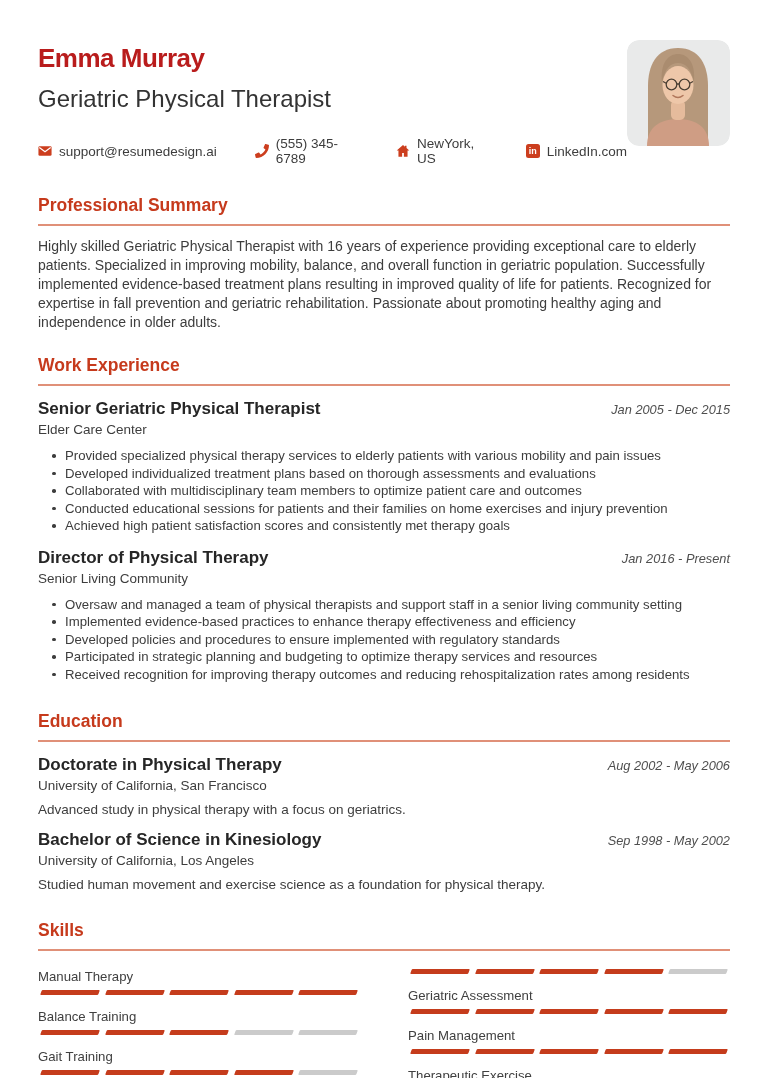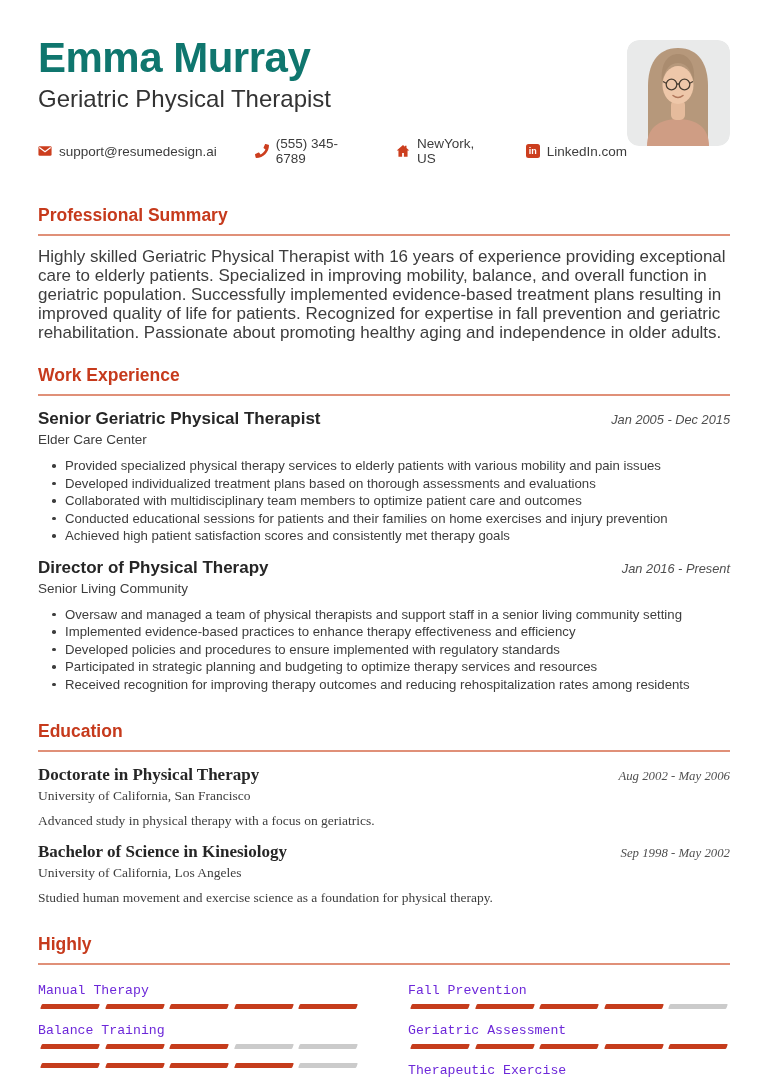--- a/index.html
+++ b/index.html
@@ -6,66 +6,66 @@
   html, body { background: #ffffff; }
   body {
     width: 768px; height: 1078px; overflow: hidden;
     font-family: "Liberation Sans", sans-serif;
     color: #3d3d3d;
   }
   .page { width: 768px; height: 1078px; padding: 38px 38px 0 38px; background: #fff; }
 
   
   .header { display: flex; justify-content: space-between; align-items: flex-start; }
-  .name { font-size: 42px; font-weight: bold; color: #0f766e; line-height: 40px; letter-spacing: -0.5px; }
+  .name { font-size: 26px; font-weight: bold; color: #b91c1c; line-height: 40px; letter-spacing: -0.5px; }
   .subtitle { font-size: 24px; color: #333333; margin-top: 7px; }
   .contacts { display: flex; align-items: center; gap: 38px; margin-top: 23px; }
   .contact { display: flex; align-items: center; gap: 7px; font-size: 13.5px; color: #3d3d3d; }
   .cicon { width: 14px; height: 14px; display: inline-flex; align-items: center; justify-content: flex-start; flex: 0 0 auto; }
   .cicon svg { width: 14px; height: 14px; }
   .li-badge {
     width: 14px; height: 14px; background: #cc3e1e; border-radius: 2.5px;
     color: #fff; font-size: 9px; font-weight: bold; line-height: 14px; text-align: center;
     font-family: "Liberation Sans", sans-serif;
   }
   .photo {
     width: 103px; height: 106px; border-radius: 12px; overflow: hidden; flex: 0 0 auto;
     margin-top: 2px;
   }
 
   
   .section-title {
     font-size: 17.5px; font-weight: bold; color: #c63a1c;
     padding-bottom: 8px; border-bottom: 2px solid #e09078;
   }
-  .summary-section { margin-top: 39px; }
-  .summary-text { margin-top: 11px; font-size: 17px; line-height: 19px; color: #3d3d3d; }
+  .summary-section { margin-top: 29px; }
+  .summary-text { margin-top: 11px; font-size: 14px; line-height: 19px; color: #3d3d3d; }
 
   .experience-section { margin-top: 23px; }
   .job { margin-top: 13px; }
   .row-split { display: flex; justify-content: space-between; align-items: baseline; }
   .job-title { font-size: 17px; font-weight: bold; color: #262626; }
   .job-date { font-size: 12.8px; font-style: italic; color: #4f4f4f; white-space: nowrap; }
   .job-company { font-size: 13.5px; color: #3d3d3d; margin-top: 3px; }
   .bullets { margin-top: 10px; padding-left: 27px; list-style: none; }
   .bullets li { font-size: 13.2px; line-height: 17.5px; color: #3d3d3d; position: relative; }
   .bullets li::before {
     content: ""; position: absolute; left: -13px; top: 7px;
     width: 3.5px; height: 3.5px; border-radius: 50%; background: #3d3d3d;
   }
 
   .education-section { margin-top: 28px; }
-  .edu { margin-top: 13px; font-family: Liberation Serif, serif; }
+  .edu { margin-top: 13px; }
   .edu-desc { font-size: 13.5px; color: #3d3d3d; margin-top: 9px; }
 
   .skills-section { margin-top: 28px; }
   .skills-grid { display: flex; gap: 48px; margin-top: 4px; }
   .skills-col { width: 322px; flex: 0 0 auto; }
   .skill { margin-top: 14px; }
-  .skill-name { font-size: 13.2px; color: #6d28d9; font-family: Liberation Mono, monospace; }
+  .skill-name { font-size: 13.2px; color: #404040; }
   .skill-bar { display: flex; gap: 7px; margin-top: 6px; padding: 0 3px; }
   .seg { flex: 1 1 0; height: 5px; transform: skewX(-20deg); border-radius: 1px; }
   .seg.filled { background: #c53c1c; }
   .seg.empty { background: #cbcbcb; }
 </style>
 </head>
 <body>
 
 <div class="page">
 
@@ -187,21 +187,21 @@
       <div class="row-split">
         <span class="job-title">Bachelor of Science in Kinesiology</span>
         <span class="job-date">Sep 1998 - May 2002</span>
       </div>
       <div class="job-company">University of California, Los Angeles</div>
       <div class="edu-desc">Studied human movement and exercise science as a foundation for physical therapy.</div>
     </div>
   </div>
 
   <div class="skills-section">
-    <div class="section-title">Highly</div>
+    <div class="section-title">Skills</div>
     <div class="skills-grid">
 
       <div class="skills-col">
         <div class="skill">
           <div class="skill-name">Manual Therapy</div>
           <div class="skill-bar">
               <span class="seg filled"></span>
               <span class="seg filled"></span>
               <span class="seg filled"></span>
               <span class="seg filled"></span>
@@ -212,20 +212,21 @@
           <div class="skill-name">Balance Training</div>
           <div class="skill-bar">
               <span class="seg filled"></span>
               <span class="seg filled"></span>
               <span class="seg filled"></span>
               <span class="seg empty"></span>
               <span class="seg empty"></span>
             </div>
         </div>
         <div class="skill">
+          <div class="skill-name">Gait Training</div>
           <div class="skill-bar">
               <span class="seg filled"></span>
               <span class="seg filled"></span>
               <span class="seg filled"></span>
               <span class="seg filled"></span>
               <span class="seg empty"></span>
             </div>
         </div>
         <div class="skill">
           <div class="skill-name">Home Exercise Program</div>
@@ -239,40 +240,49 @@
         </div>
         <div class="skill">
           <div class="skill-name">Patient Education</div>
 
         </div>
 
       </div>
 
       <div class="skills-col">
         <div class="skill">
-          <div class="skill-name">Fall Prevention</div>
           <div class="skill-bar">
               <span class="seg filled"></span>
               <span class="seg filled"></span>
               <span class="seg filled"></span>
               <span class="seg filled"></span>
               <span class="seg empty"></span>
             </div>
         </div>
         <div class="skill">
           <div class="skill-name">Geriatric Assessment</div>
           <div class="skill-bar">
               <span class="seg filled"></span>
               <span class="seg filled"></span>
               <span class="seg filled"></span>
               <span class="seg filled"></span>
               <span class="seg filled"></span>
             </div>
         </div>
         <div class="skill">
+          <div class="skill-name">Pain Management</div>
+          <div class="skill-bar">
+              <span class="seg filled"></span>
+              <span class="seg filled"></span>
+              <span class="seg filled"></span>
+              <span class="seg filled"></span>
+              <span class="seg filled"></span>
+            </div>
+        </div>
+        <div class="skill">
           <div class="skill-name">Therapeutic Exercise</div>
           <div class="skill-bar">
               <span class="seg filled"></span>
               <span class="seg filled"></span>
               <span class="seg filled"></span>
               <span class="seg filled"></span>
               <span class="seg empty"></span>
             </div>
         </div>
         <div class="skill">

